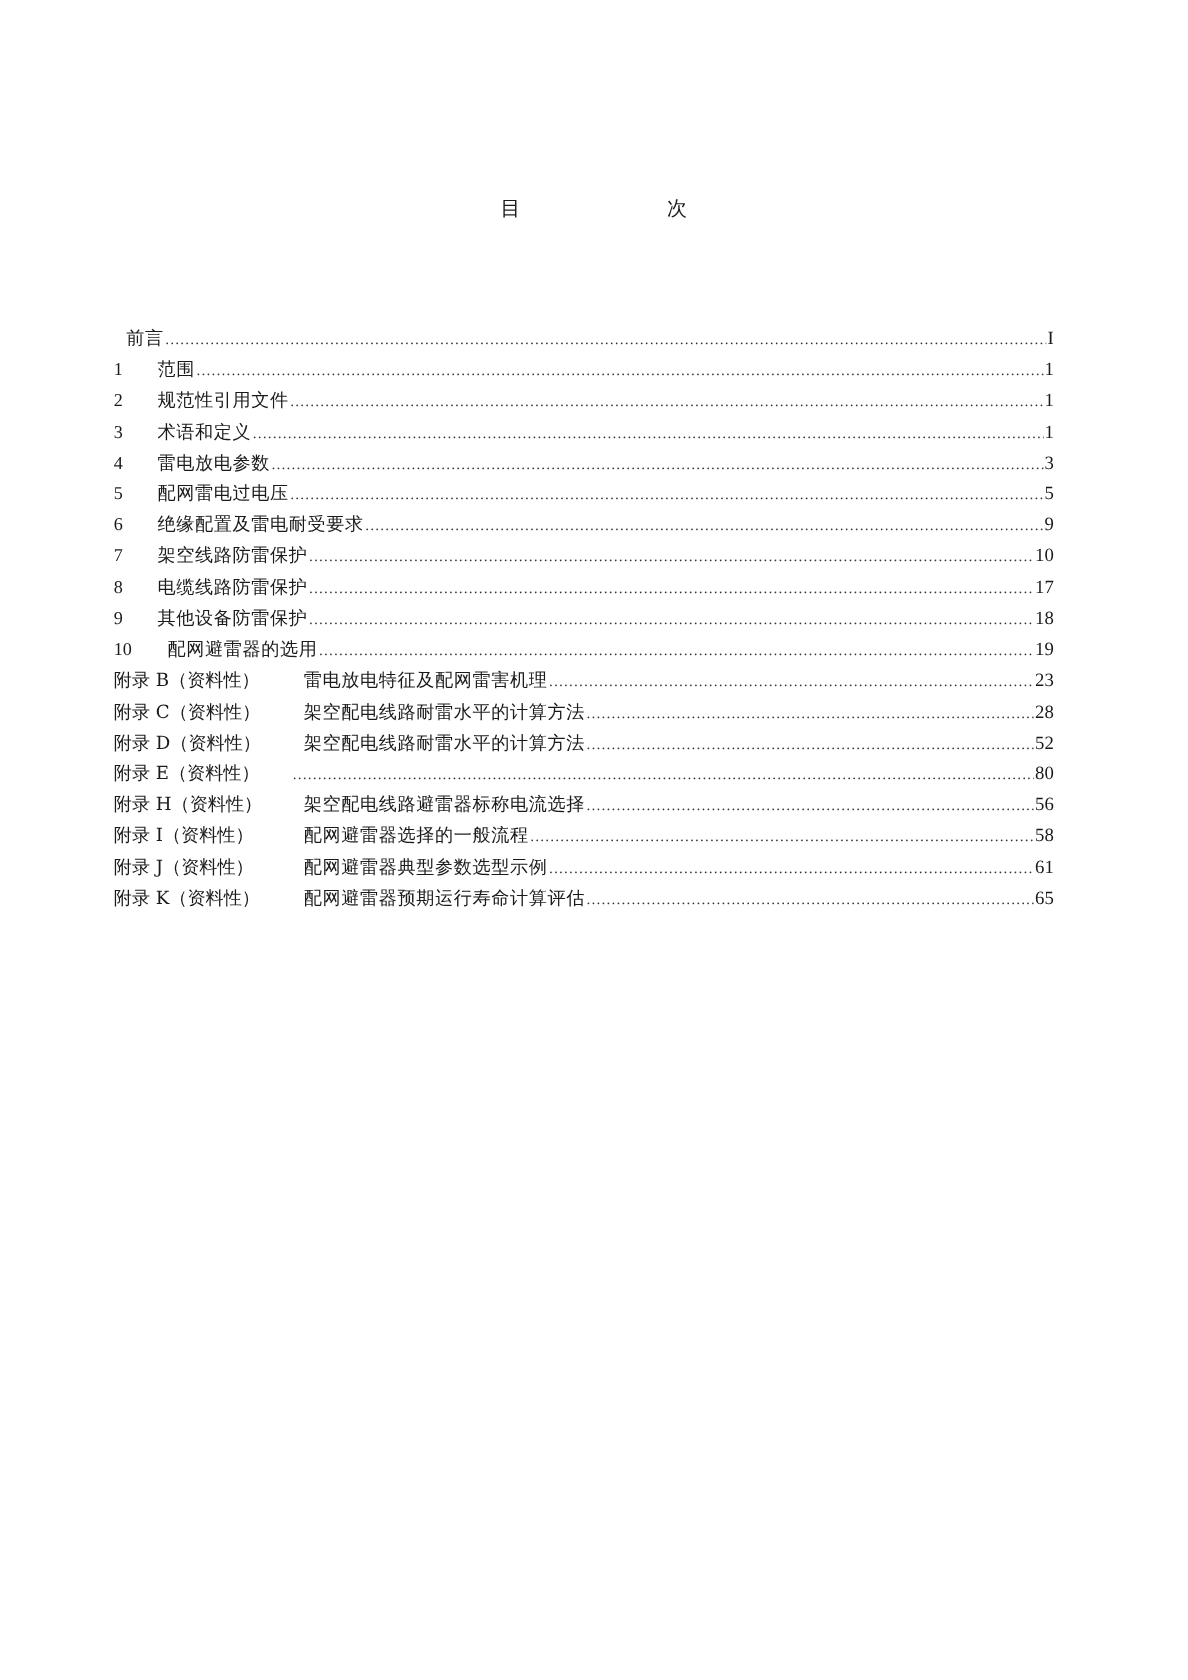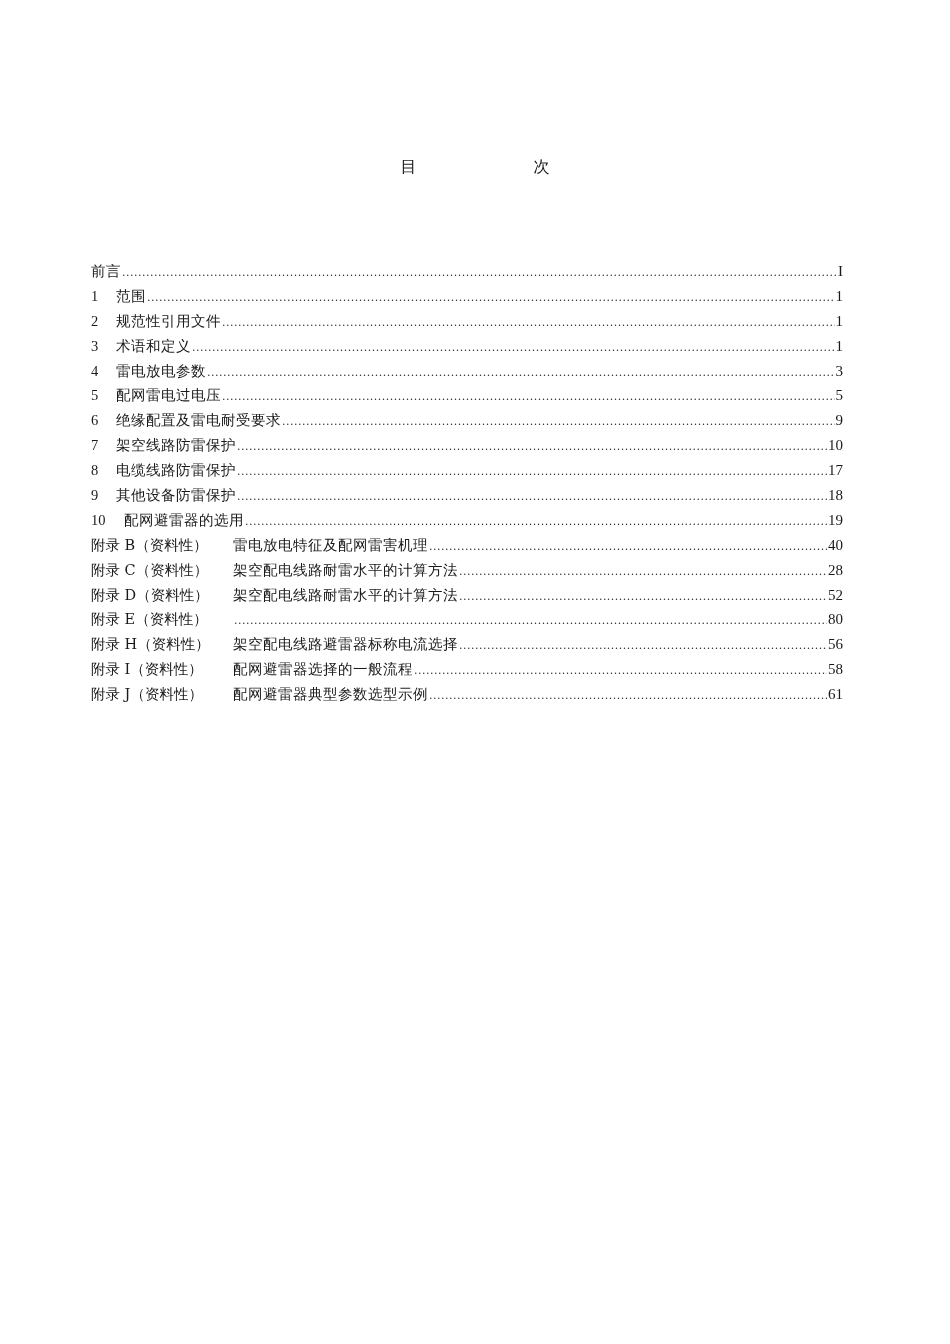--- a/index.html
+++ b/index.html
@@ -1,20 +1,20 @@
 <!DOCTYPE html>
 <html><head>
 <meta charset="utf-8">
 <style>
   html, body { margin: 0; padding: 0; background: #ffffff; }
   body { width: 950px; height: 1344px; position: relative; overflow: hidden; font-family: "DejaVu Serif", "Liberation Serif", serif; color: #1a1a1a; }
   .title { position: absolute; top: 157px; left: 0; width: 950px; text-align: center; font-family: "DejaVu Sans", sans-serif; font-size: 16px; letter-spacing: 56px; padding-left: 56px; box-sizing: border-box; }
   .toc { position: absolute; top: 259px; left: 91px; width: 752px; }
   .row { display: flex; align-items: baseline; height: 24.9px; font-size: 14.5px; line-height: 24.9px; }
-  .label { white-space: nowrap; letter-spacing: 0.5px; }
+  .label { white-space: nowrap; letter-spacing: 0.5px; margin-left: 10px; }
   .dots { flex: 1; overflow: hidden; white-space: nowrap; margin: 0 1px; color: #333; font-size: 11px; letter-spacing: 0.5px; }
   .dots::after { content: "........................................................................................................................................................................................................................"; }
   .page { white-space: nowrap; font-family: "Liberation Serif", serif; font-size: 15px; }
   .sec-num { font-family: "Liberation Serif", serif; display: inline-block; width: 25px; }
   .sec-num.wide { width: 33px; }
   .app-prefix { font-family: "DejaVu Serif", serif; display: inline-block; width: 142px; }
 </style>
 </head>
 <body>
 
@@ -84,21 +84,21 @@
     <span class="sec-num wide">10</span>
     <span class="label">配网避雷器的选用</span>
     <span class="dots"></span>
     <span class="page">19</span>
   </div>
 
   <div class="row">
     <span class="app-prefix">附录 B（资料性）</span>
     <span class="label">雷电放电特征及配网雷害机理</span>
     <span class="dots"></span>
-    <span class="page">40</span>
+    <span class="page">23</span>
   </div>
   <div class="row">
     <span class="app-prefix">附录 C（资料性）</span>
     <span class="label">架空配电线路耐雷水平的计算方法</span>
     <span class="dots"></span>
     <span class="page">28</span>
   </div>
   <div class="row">
     <span class="app-prefix">附录 D（资料性）</span>
     <span class="label">架空配电线路耐雷水平的计算方法</span>
@@ -121,13 +121,19 @@
     <span class="label">配网避雷器选择的一般流程</span>
     <span class="dots"></span>
     <span class="page">58</span>
   </div>
   <div class="row">
     <span class="app-prefix">附录 J（资料性）</span>
     <span class="label">配网避雷器典型参数选型示例</span>
     <span class="dots"></span>
     <span class="page">61</span>
   </div>
+  <div class="row">
+    <span class="app-prefix">附录 K（资料性）</span>
+    <span class="label">配网避雷器预期运行寿命计算评估</span>
+    <span class="dots"></span>
+    <span class="page">65</span>
+  </div>
 </div>
 
 </body></html>

